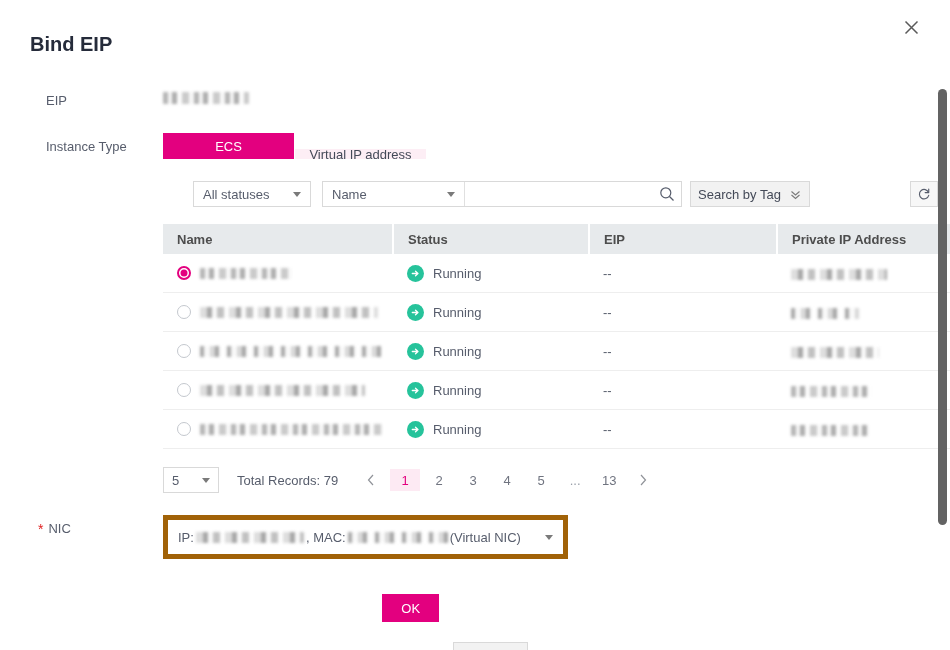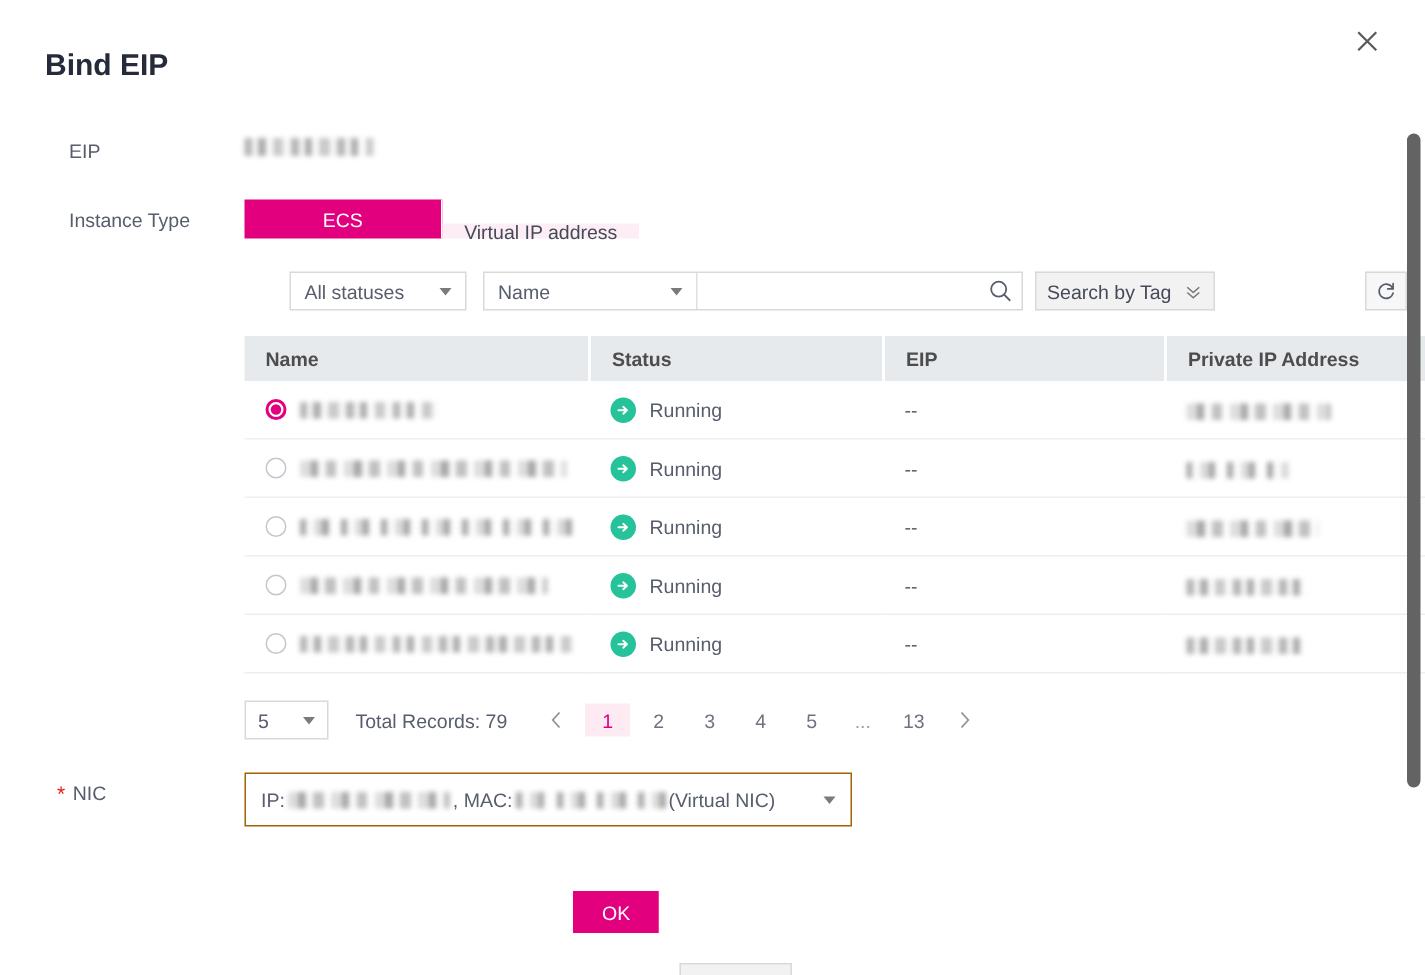--- a/index.html
+++ b/index.html
@@ -341,21 +341,21 @@
   }
   .req-star { color: #e02020; font-size: 14px; line-height: 1; }
 
   #nic-select {
     position: absolute;
     left: 163px;
     top: 515px;
     width: 405px;
     height: 28px;
     box-sizing: border-box;
-    border: 1px solid #a16207;
+    border: 5px solid #a16207;
     background: #fff;
     display: flex;
     align-items: center;
     padding: 17px 10px;
     gap: 2px;
     cursor: pointer;
     font-size: 13px;
     color: #575d6c;
     overflow: hidden;
     white-space: nowrap;

